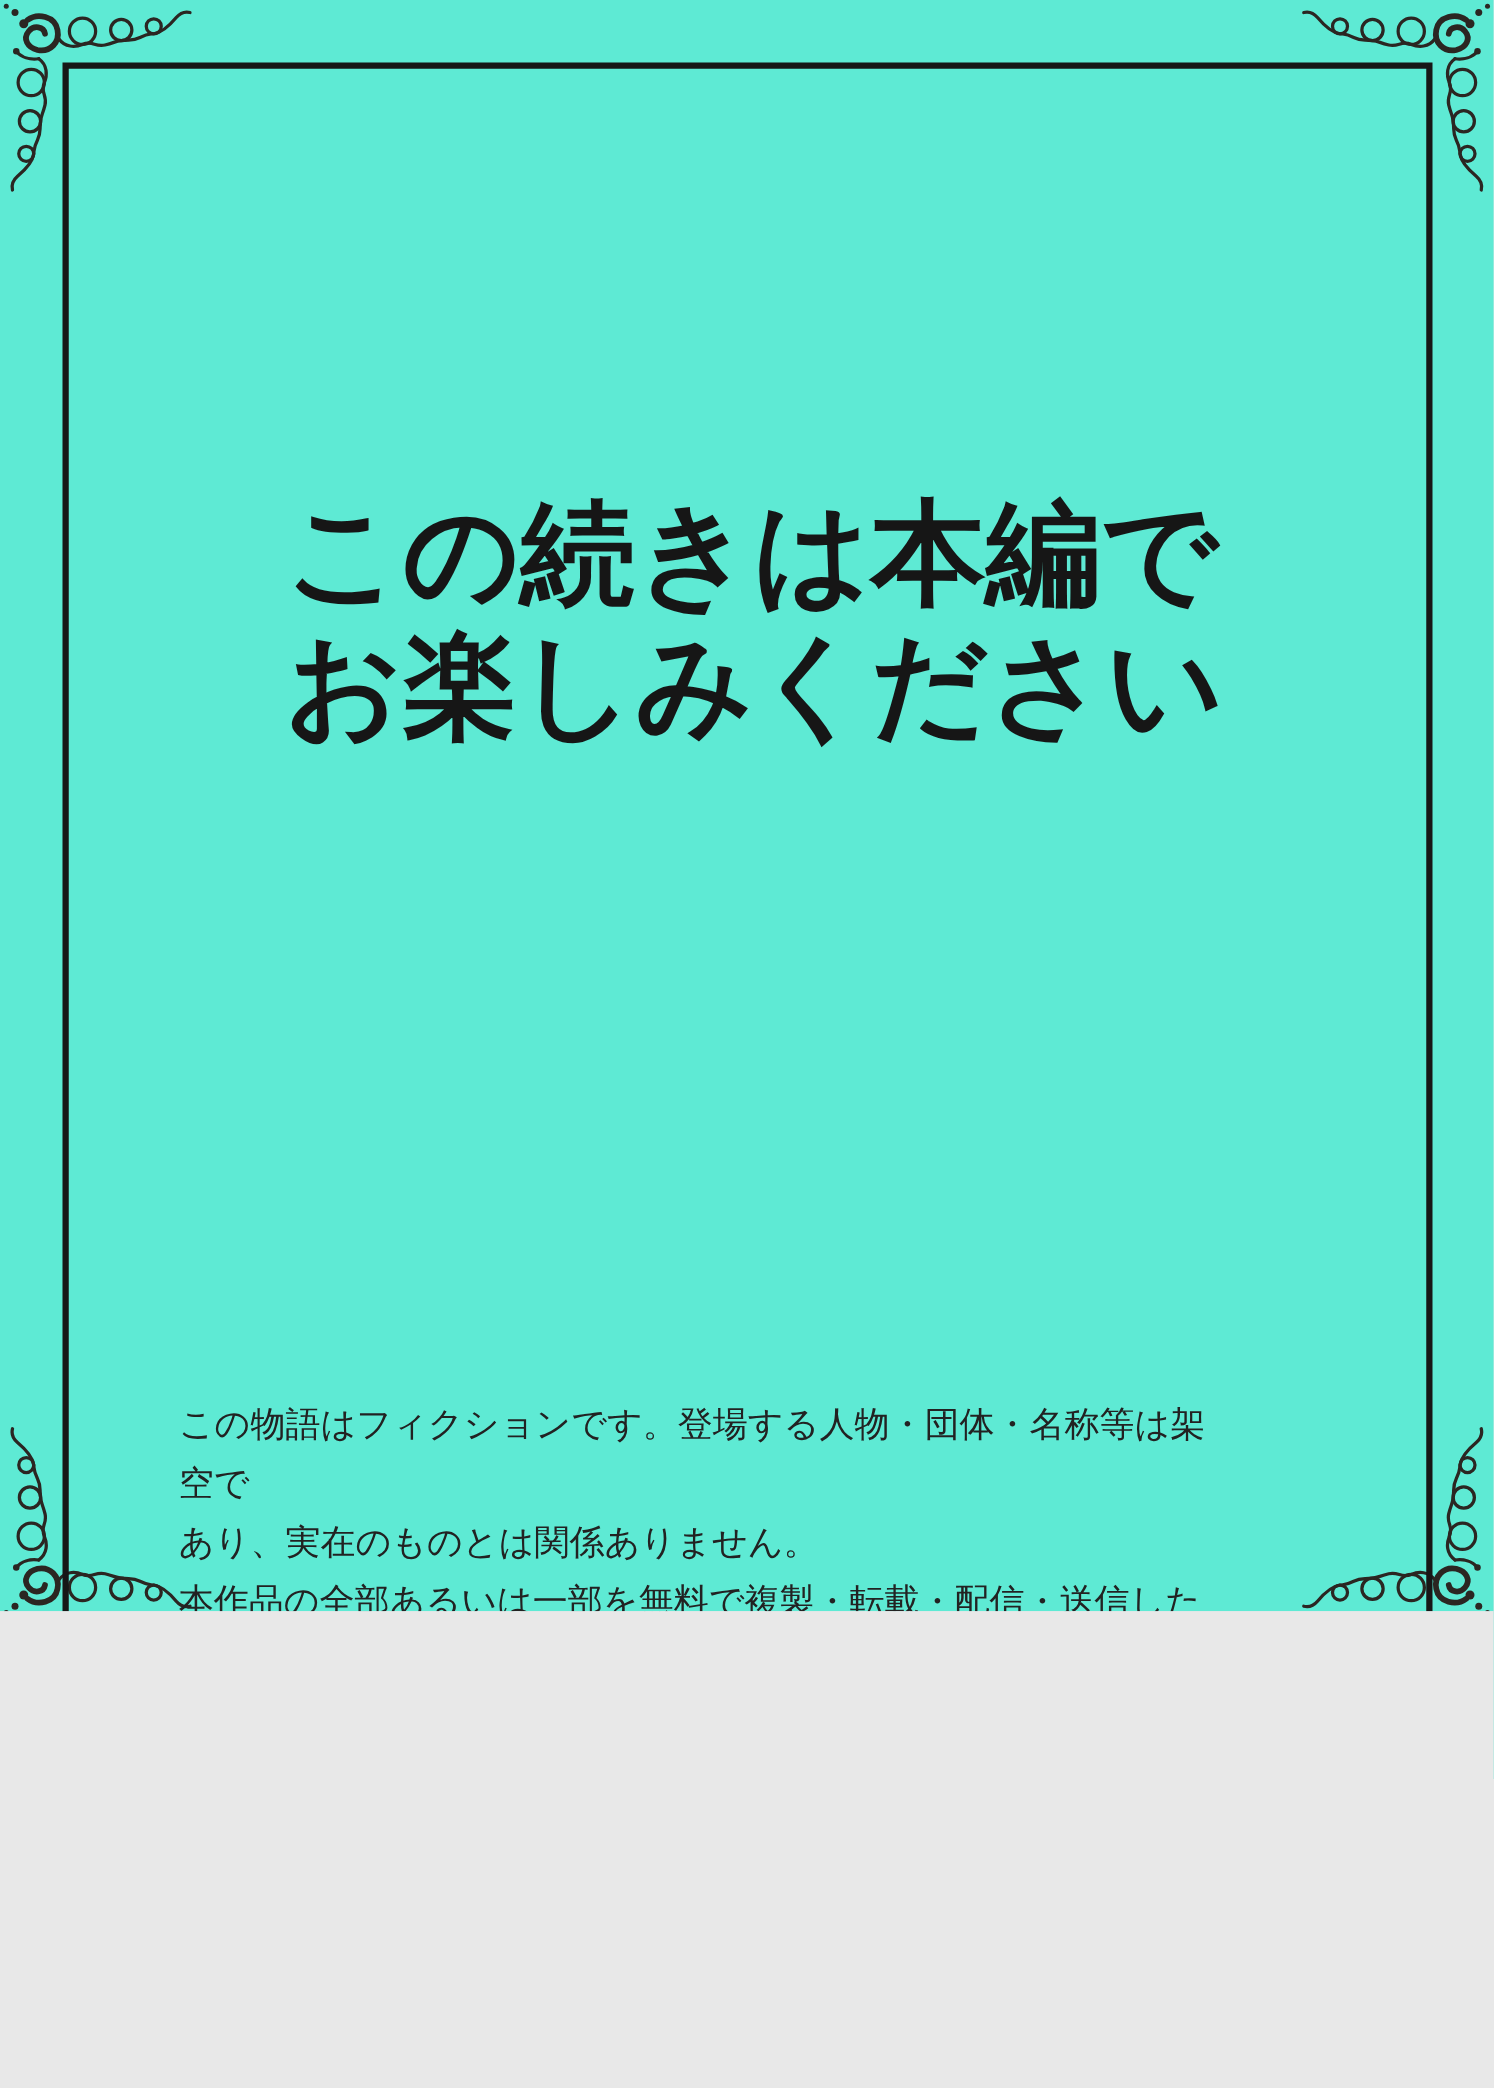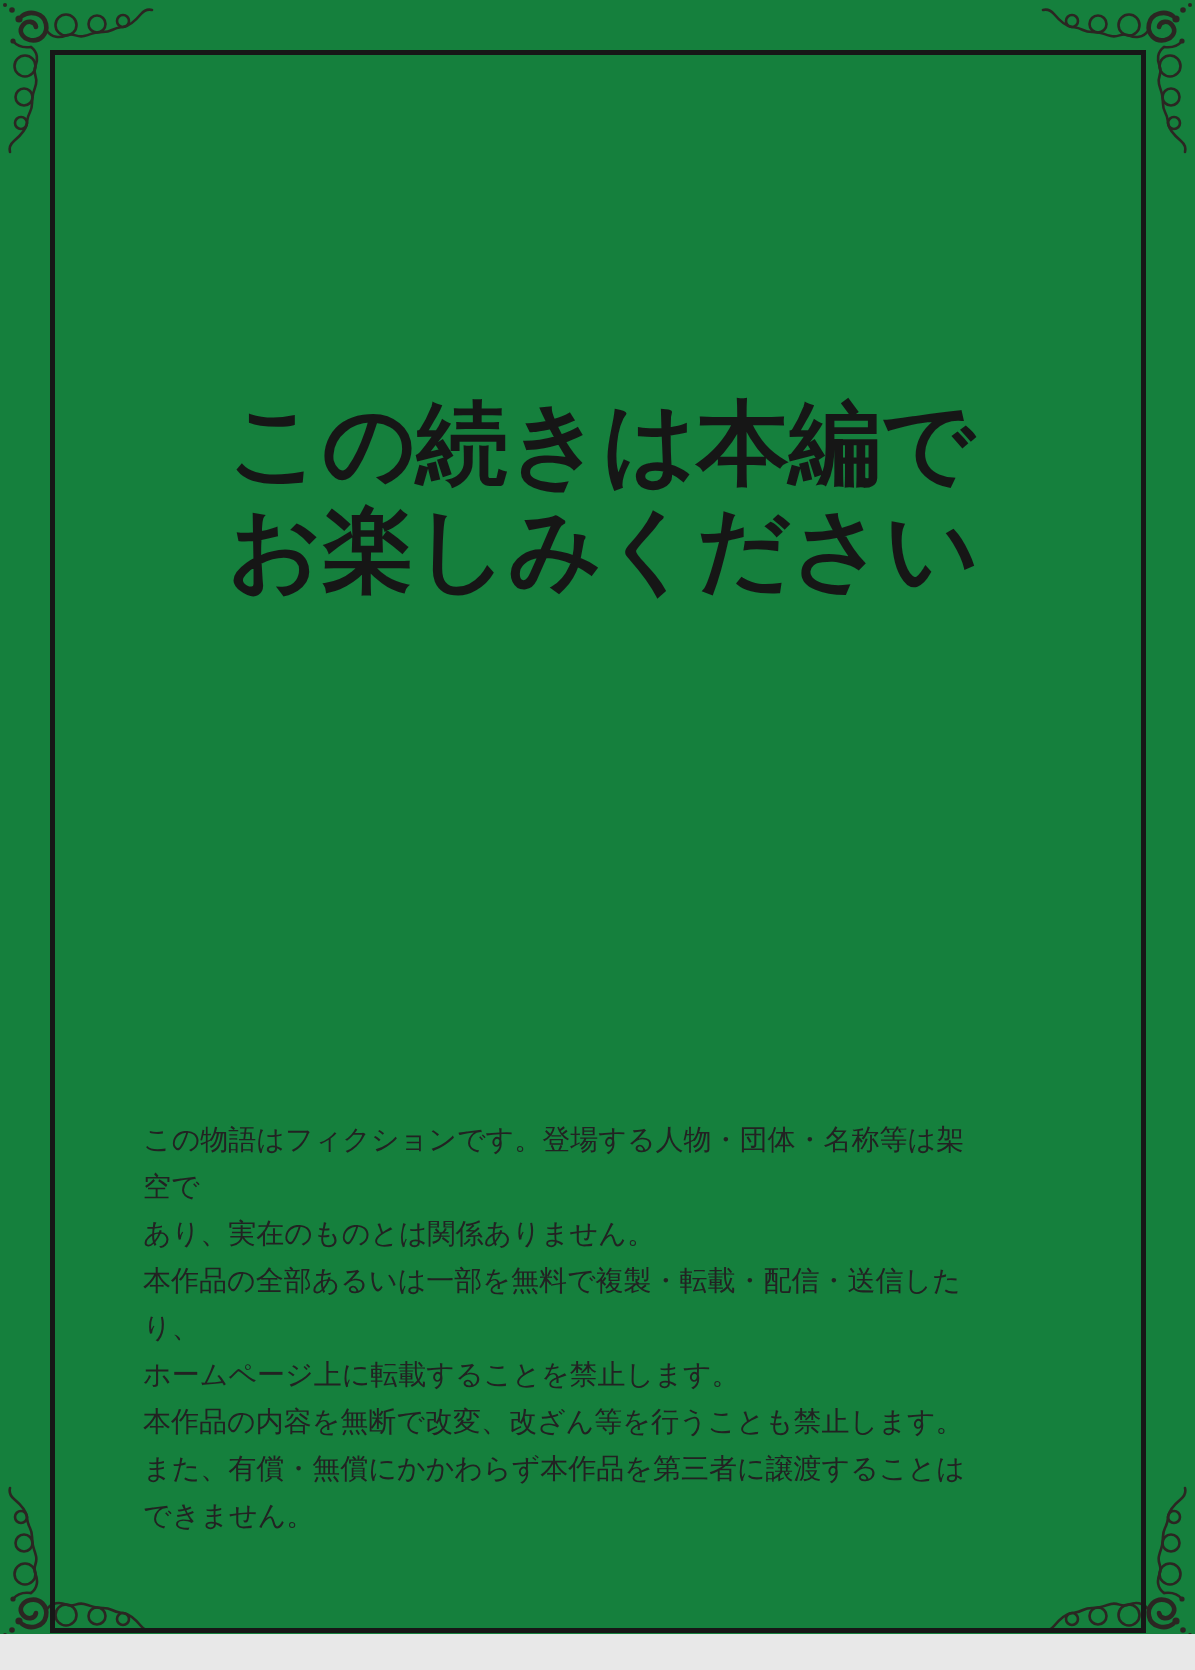--- a/index.html
+++ b/index.html
@@ -1,20 +1,20 @@
 <!DOCTYPE html>
 <html><head>
 <meta charset="utf-8">
 <style>
   html,body{margin:0;padding:0;background:#e8e8e8;}
   .page{
     position:relative;
-    width:1195px;height:1634px;
+    width:1195px;height:1289px;
     margin:0 auto;
-    background:#15803d;
+    background:#5eead4;
     overflow:hidden;
     font-family:"Liberation Sans",sans-serif;
     color:#1b1b1b;
   }
   .frame{
     position:absolute;
     left:50px;top:50px;
     width:1096px;height:1583px;
     box-sizing:border-box;
     border:5px solid #171717;

